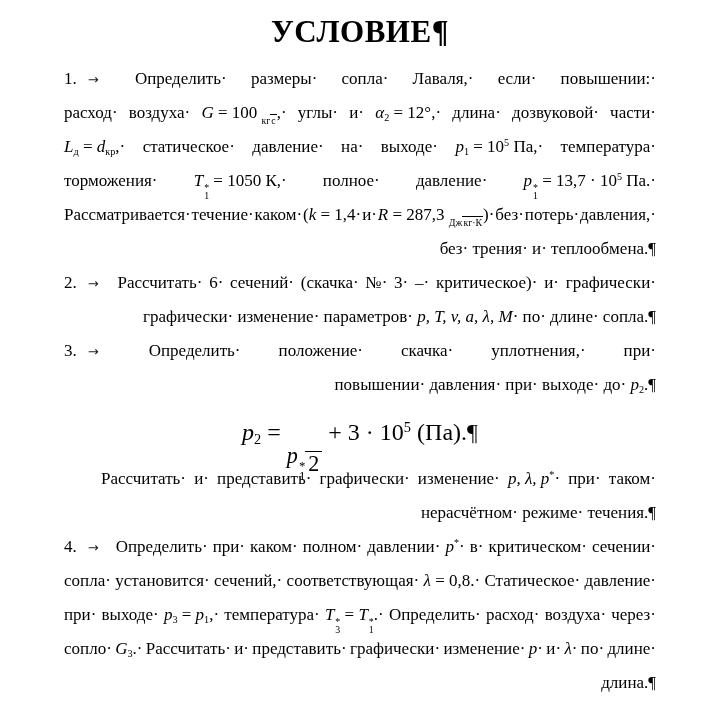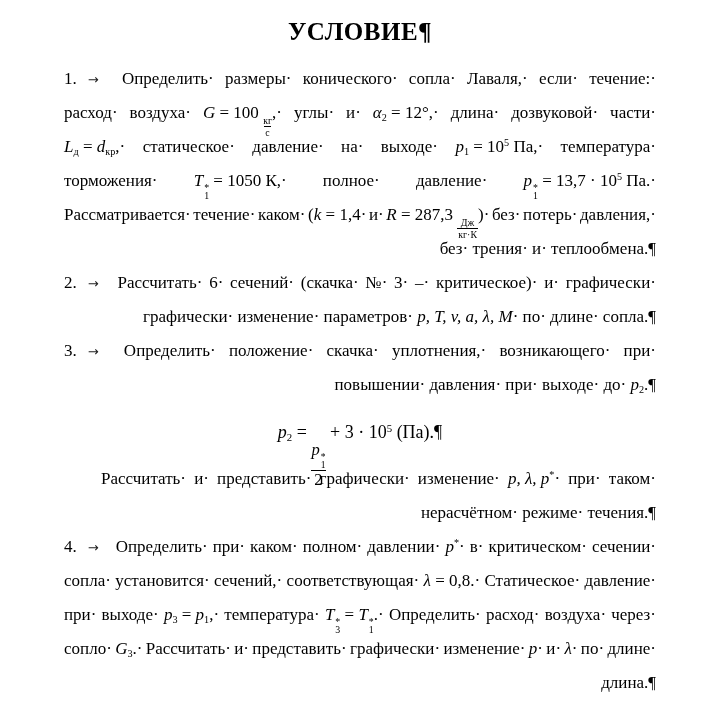--- a/index.html
+++ b/index.html
@@ -7,37 +7,37 @@
     width: 719px; height: 711px;
     background: #ffffff; color: #000000;
     font-family: "Liberation Serif", serif;
     box-sizing: border-box;
     padding: 14px 63px 0 64px;
     overflow: hidden;
   }
   .doc-title {
     text-align: center;
     font-weight: bold;
-    font-size: 25px;
+    font-size: 31px;
     line-height: 36px;
     margin-bottom: 12px;
     letter-spacing: 0.5px;
   }
   .doc-title .pilcrow { font-weight: bold; }
   .para { margin: 0; }
   .line {
     height: 34px; line-height: 34px;
     font-size: 17px;
     white-space: nowrap;
   }
   .line.justify { display: flex; justify-content: space-between; align-items: baseline; }
   .line.left   { text-align: right; white-space: pre-wrap; }
   .line.center { text-align: center; }
   .line.indent { padding-left: 37px; }
-  .line.formula { height: 60px; line-height: 60px; font-size: 18px; }
+  .line.formula { height: 60px; line-height: 60px; font-size: 24px; }
   .tok { white-space: pre; }
   .w { font-style: normal; }
   .r { font-style: normal; }
   .m { font-style: italic; }
   .m sub, .r sub, .m sup, .r sup, sub.r, sup.r {
     font-style: normal; line-height: 0;
   }
   sub { font-size: 60%; vertical-align: -0.28em; }
   sup { font-size: 60%; vertical-align: 0.55em; }
   .m sub { font-style: normal; }
@@ -45,21 +45,21 @@
   .ss {
     display: inline-flex; flex-direction: column;
     font-size: 58%; line-height: 1; font-style: normal;
     vertical-align: -0.5em; margin-left: 1px;
   }
   .ss .s-sup { height: 0.85em; }
   .ss .s-sub { }
   
   .frac {
     display: inline-inline-flex;
-    display: inline-flex; flex-direction: column; align-items: center;
+    display: inline-flex; flex-direction: row; align-items: center;
     font-size: 58%; line-height: 1.15; font-style: normal;
     vertical-align: -0.6em; text-align: center;
   }
   .frac .den { border-top: 1px solid #000; padding: 0 1px; }
   .frac.big { font-size: 92%; line-height: 1.12; vertical-align: -1.05em; }
   .frac.big .den { padding: 0 3px; }
   
   .marker { white-space: pre; }
   .marker .li-num { }
   .marker .tab-arrow {
@@ -74,25 +74,24 @@
 <div class="doc-title">
   <span>УСЛОВИЕ</span><span class="pilcrow">¶</span>
 </div>
 
 <div id="doc-body">
     <div class="para">
       <div class="line justify">
         <span class="marker"><span class="li-num">1.</span><span class="tab-arrow">→</span></span>
         <span class="tok"><span class="w">Определить·</span></span>
         <span class="tok"><span class="w">размеры·</span></span>
-        <span class="tok"><span class="w">конического·</span></span>
         <span class="tok"><span class="w">сопла·</span></span>
         <span class="tok"><span class="w">Лаваля,·</span></span>
         <span class="tok"><span class="w">если·</span></span>
-        <span class="tok"><span class="w">течение:·</span></span>
+        <span class="tok"><span class="w">повышении:·</span></span>
       </div>
       <div class="line justify">
         <span class="tok"><span class="w">расход·</span></span>
         <span class="tok"><span class="w">воздуха·</span></span>
         <span class="tok"><span class="m">G</span><span class="r">&nbsp;=&nbsp;100&nbsp;</span><span class="frac"><span class="num"><span class="r">кг</span></span><span class="den"><span class="r">с</span></span></span><span class="w">,·</span></span>
         <span class="tok"><span class="w">углы·</span></span>
         <span class="tok"><span class="w">и·</span></span>
         <span class="tok"><span class="m">α<sub>2</sub></span><span class="r">&nbsp;=&nbsp;12°</span><span class="w">,·</span></span>
         <span class="tok"><span class="w">длина·</span></span>
         <span class="tok"><span class="w">дозвуковой·</span></span>
@@ -143,21 +142,20 @@
       </div>
       <div class="line left"><span class="w">графически· изменение· параметров· </span><span class="m">p,&nbsp;T,&nbsp;v,&nbsp;a,&nbsp;λ,&nbsp;M</span><span class="w">· по· длине· сопла.¶</span></div>
     </div>
     <div class="para">
       <div class="line justify">
         <span class="marker"><span class="li-num">3.</span><span class="tab-arrow">→</span></span>
         <span class="tok"><span class="w">Определить·</span></span>
         <span class="tok"><span class="w">положение·</span></span>
         <span class="tok"><span class="w">скачка·</span></span>
         <span class="tok"><span class="w">уплотнения,·</span></span>
-        <span class="tok"><span class="w">возникающего·</span></span>
         <span class="tok"><span class="w">при·</span></span>
       </div>
       <div class="line left"><span class="w">повышении· давления· при· выходе· до· </span><span class="m">p<sub>2</sub></span><span class="w">.¶</span></div>
     </div>
     <div class="para">
       <div class="line center formula"><span class="m">p<sub>2</sub></span><span class="r">&nbsp;=&nbsp;</span><span class="frac big">
           <span class="num"><span class="m">p<span class="ss">
                 <span class="s-sup">*</span>
                 <span class="s-sub">1</span>
               </span></span></span>

